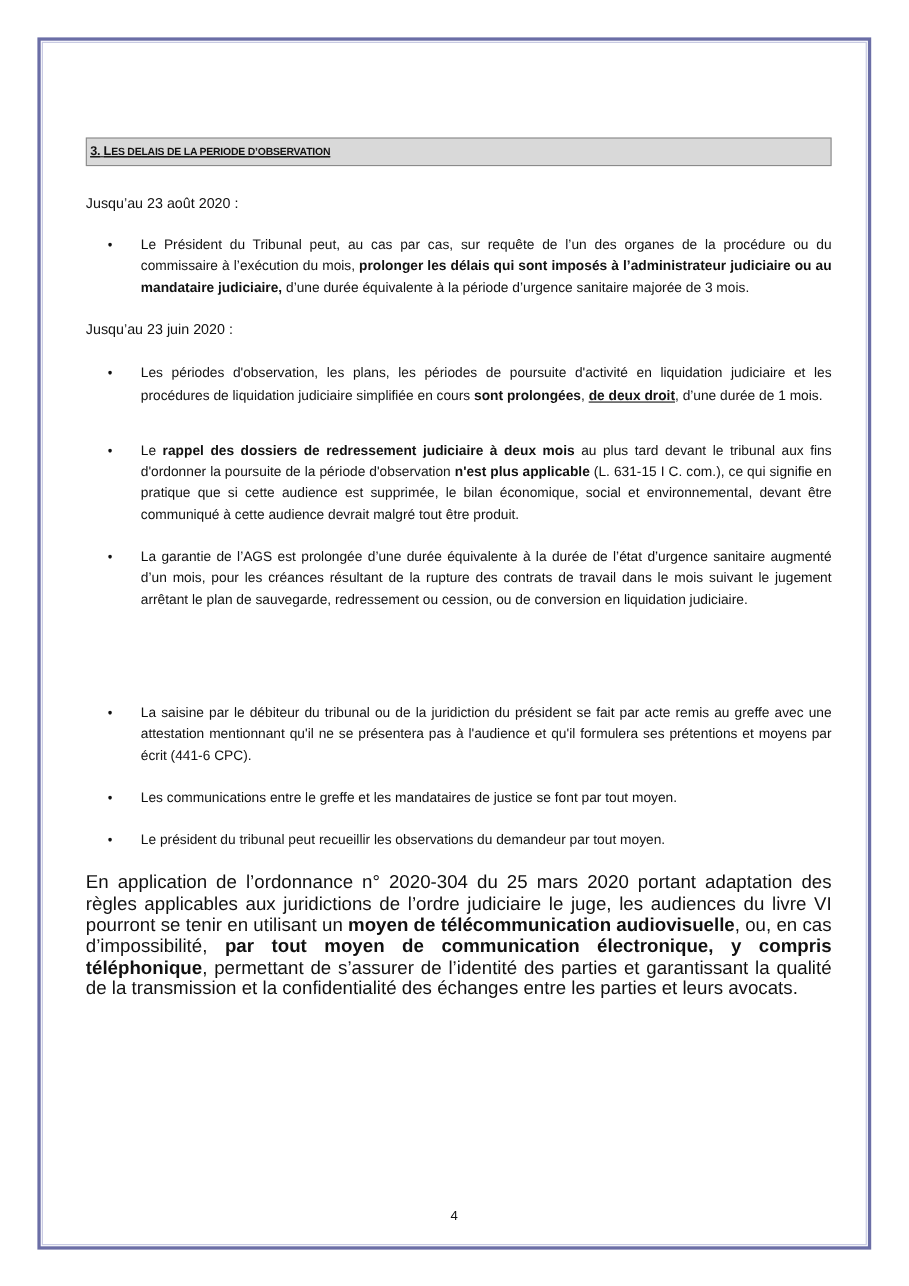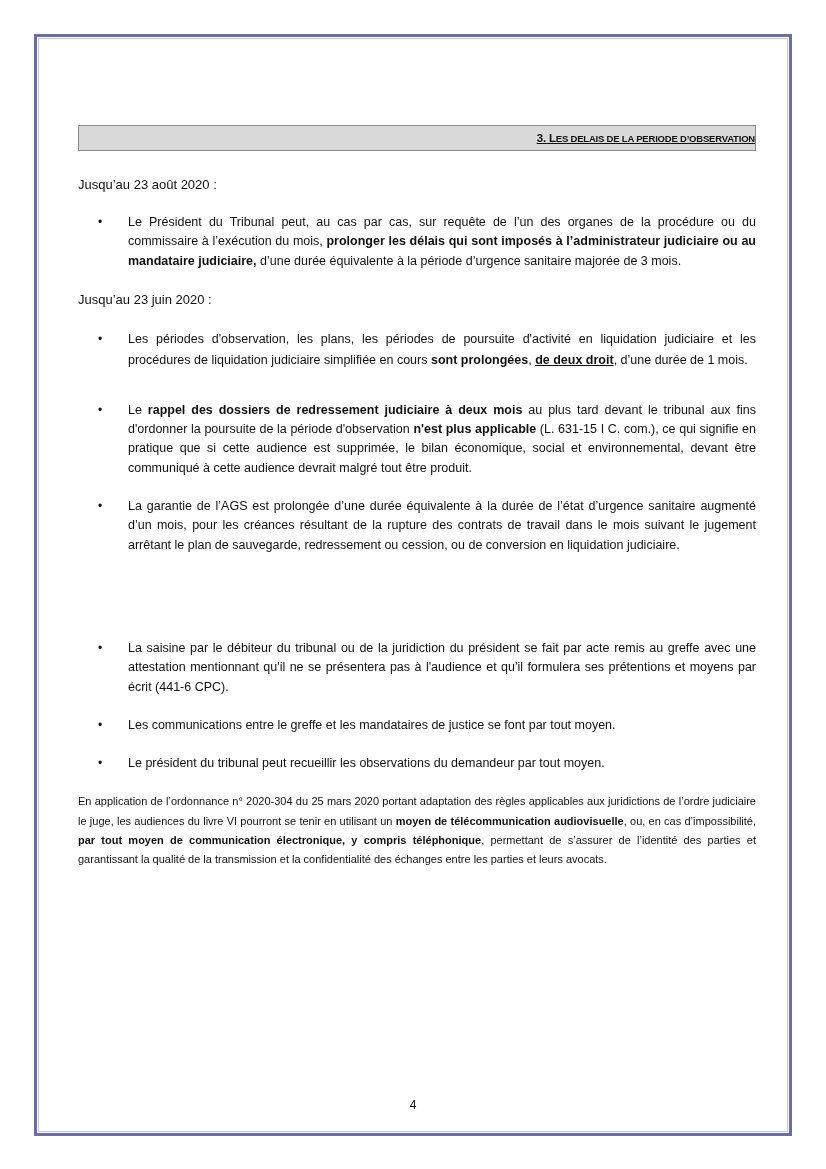--- a/index.html
+++ b/index.html
@@ -12,29 +12,29 @@
   }
   .page-border::after {
     content: ""; position: absolute; left: 1px; top: 1px; right: 1px; bottom: 1px;
     border: 1px solid #c4c6e0;
   }
   .content { position: absolute; left: 78px; top: 125px; width: 678px; }
   .section-header {
     box-sizing: border-box; width: 678px; height: 26px;
     background: #d9d9d9; border: 1px solid #8a8a8a;
     padding: 0 0 1px 3px; display: flex; align-items: center;
-    font-size: 11.5px; font-weight: bold; letter-spacing: -0.2px; justify-content: flex-end;
+    font-size: 11.5px; font-weight: bold; letter-spacing: -0.2px;
   }
   .section-header span { text-decoration: underline; }
   .section-header .sc { font-size: 9.5px; }
   .date-line { font-size: 13px; line-height: 19px; margin: 0; }
   .bullet { position: relative; padding-left: 50px; font-size: 12.5px; line-height: 19.3px;
             text-align: justify; margin: 0; }
   .bullet .dot { position: absolute; left: 20px; top: 0; font-size: 12px; }
-  .para { font-size: 11px; line-height: 19.3px; text-align: justify; margin: 0; }
+  .para { font-size: 17px; line-height: 19.3px; text-align: justify; margin: 0; }
   b { font-weight: bold; }
   u { text-decoration: underline; }
   .page-number { position: absolute; left: 0; width: 826px; top: 1098px; text-align: center;
                  font-size: 12px; }
 </style>
 </head>
 <body>
 
 <div class="page-border"></div>
 

